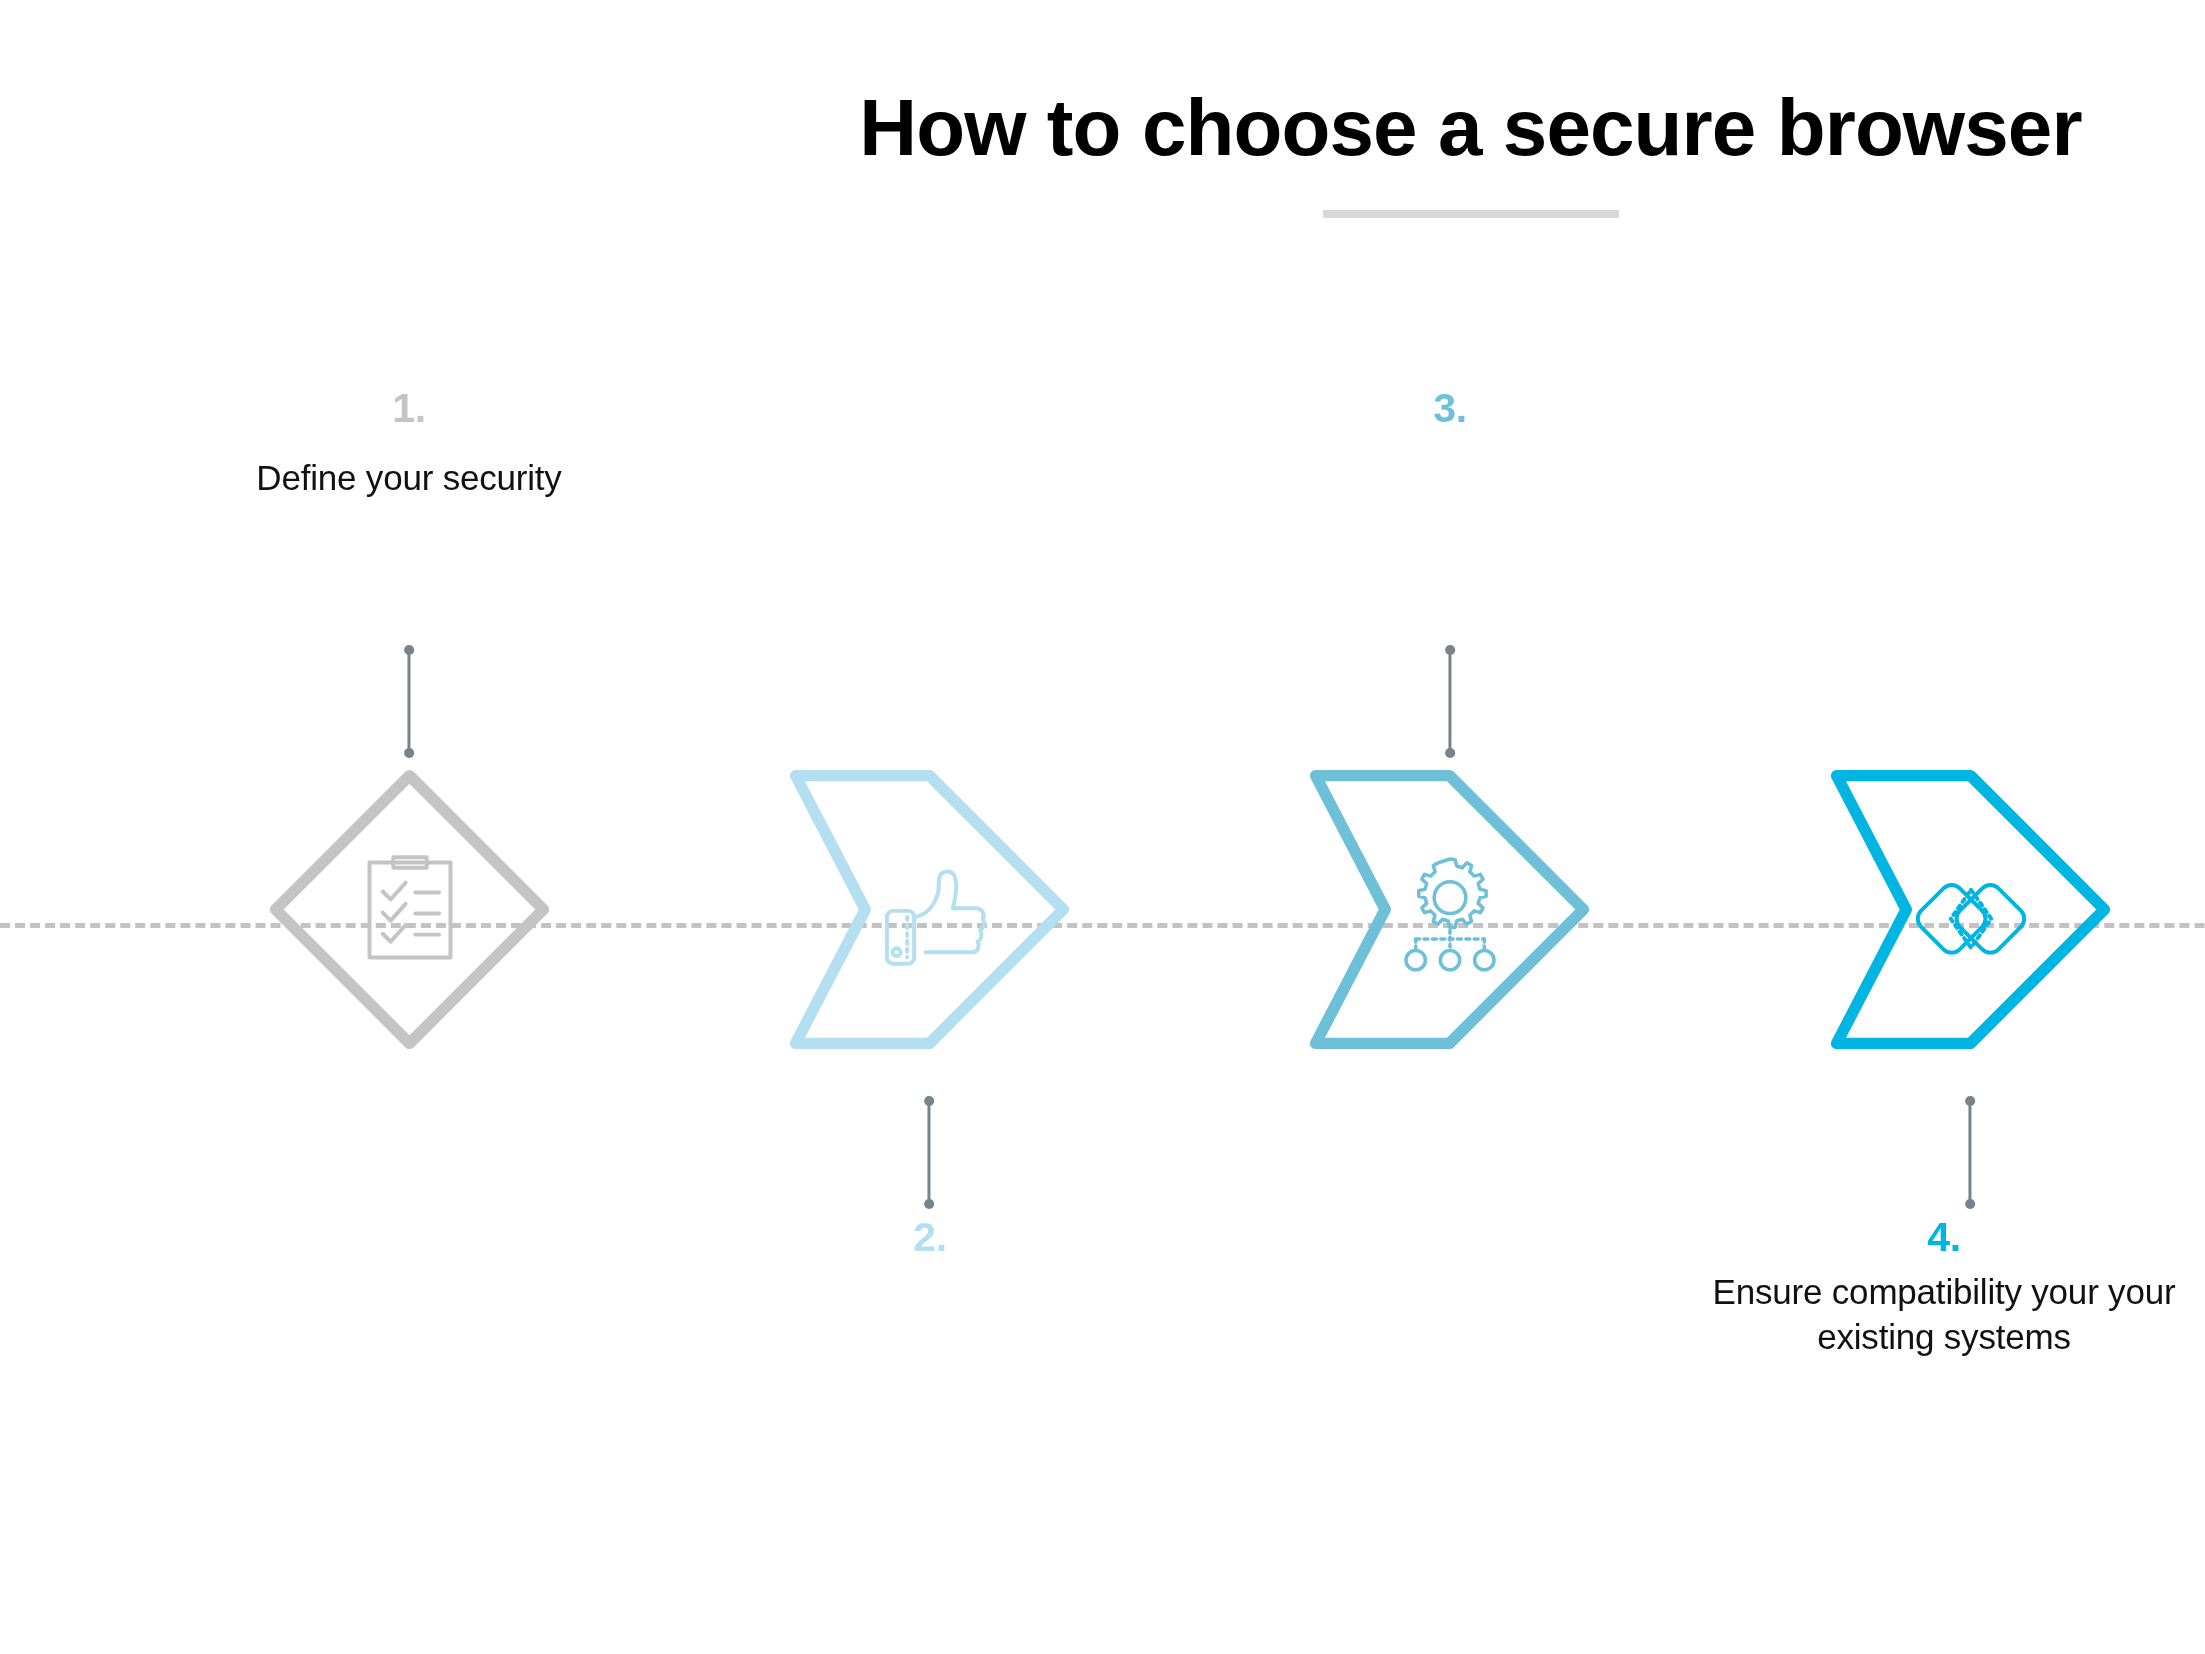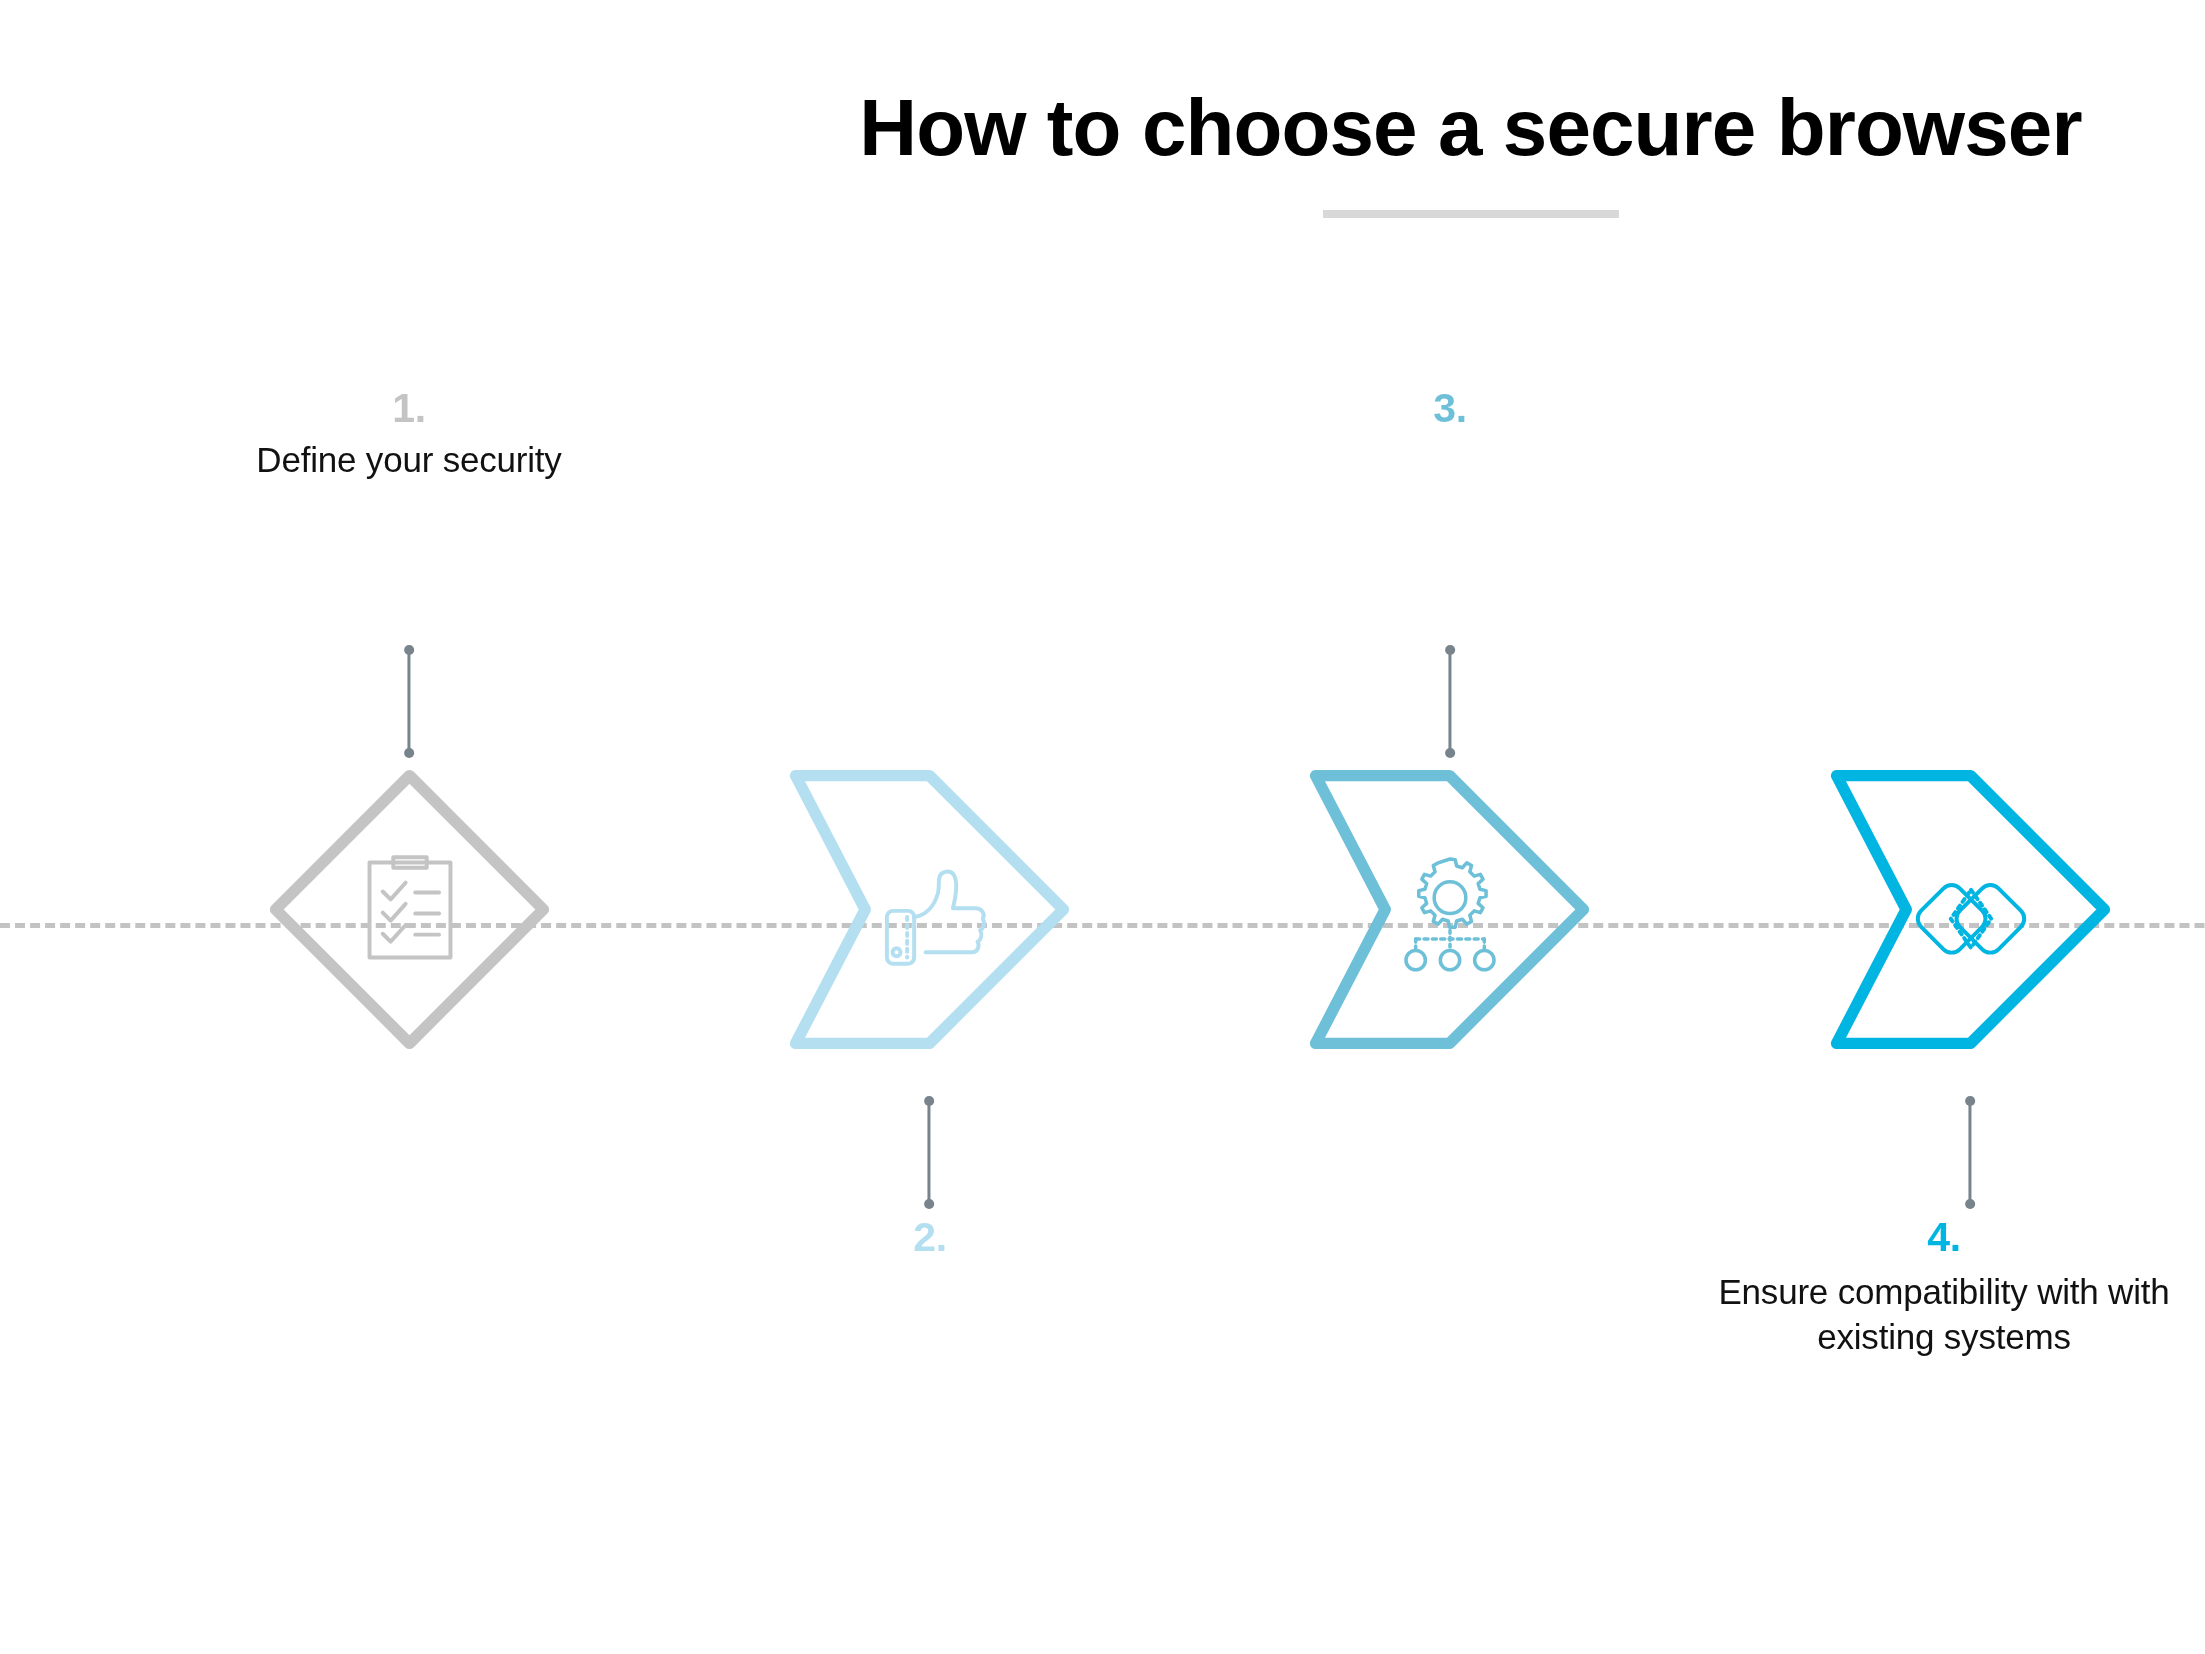--- a/index.html
+++ b/index.html
@@ -59,21 +59,21 @@
   
   .step-text { position:absolute; width:494px; text-align:center; }
   .step-num {
     font-size:41px; font-weight:bold; line-height:1.0;
     letter-spacing:-0.4px;
   }
   .step-label {
     font-size:35px; font-weight:normal; color:#111111;
     line-height:1.30; letter-spacing:-0.2px;
   }
-  .step-text.above .step-label { margin-top:8px; }
+  .step-text.above .step-label { margin-top:26px; }
   .step-text.below .step-num   { margin-bottom:10.6px; }
 </style>
 </head>
 <body>
 
 <div id="header">
   <h1 id="page-title">How to choose a secure browser</h1>
   <div id="title-divider" style="background: rgb(216, 216, 216);"></div>
 </div>
 
@@ -196,19 +196,19 @@
     </div>
   </div>
 
   <div class="step-text above" style="left:1203px; top:388px;">
     <div class="step-num" style="color: rgb(109, 192, 216);">3.</div>
   </div>
 
   <div class="step-text below" style="left:1697px; top:1217px;">
     <div class="step-num" style="color: rgb(0, 181, 226);">4.</div>
     <div class="step-label">
-      <div>Ensure compatibility with with</div>
+      <div>Ensure compatibility your your</div>
       <div>existing systems</div>
     </div>
   </div>
 
 </div>
 
 
 </body></html>

